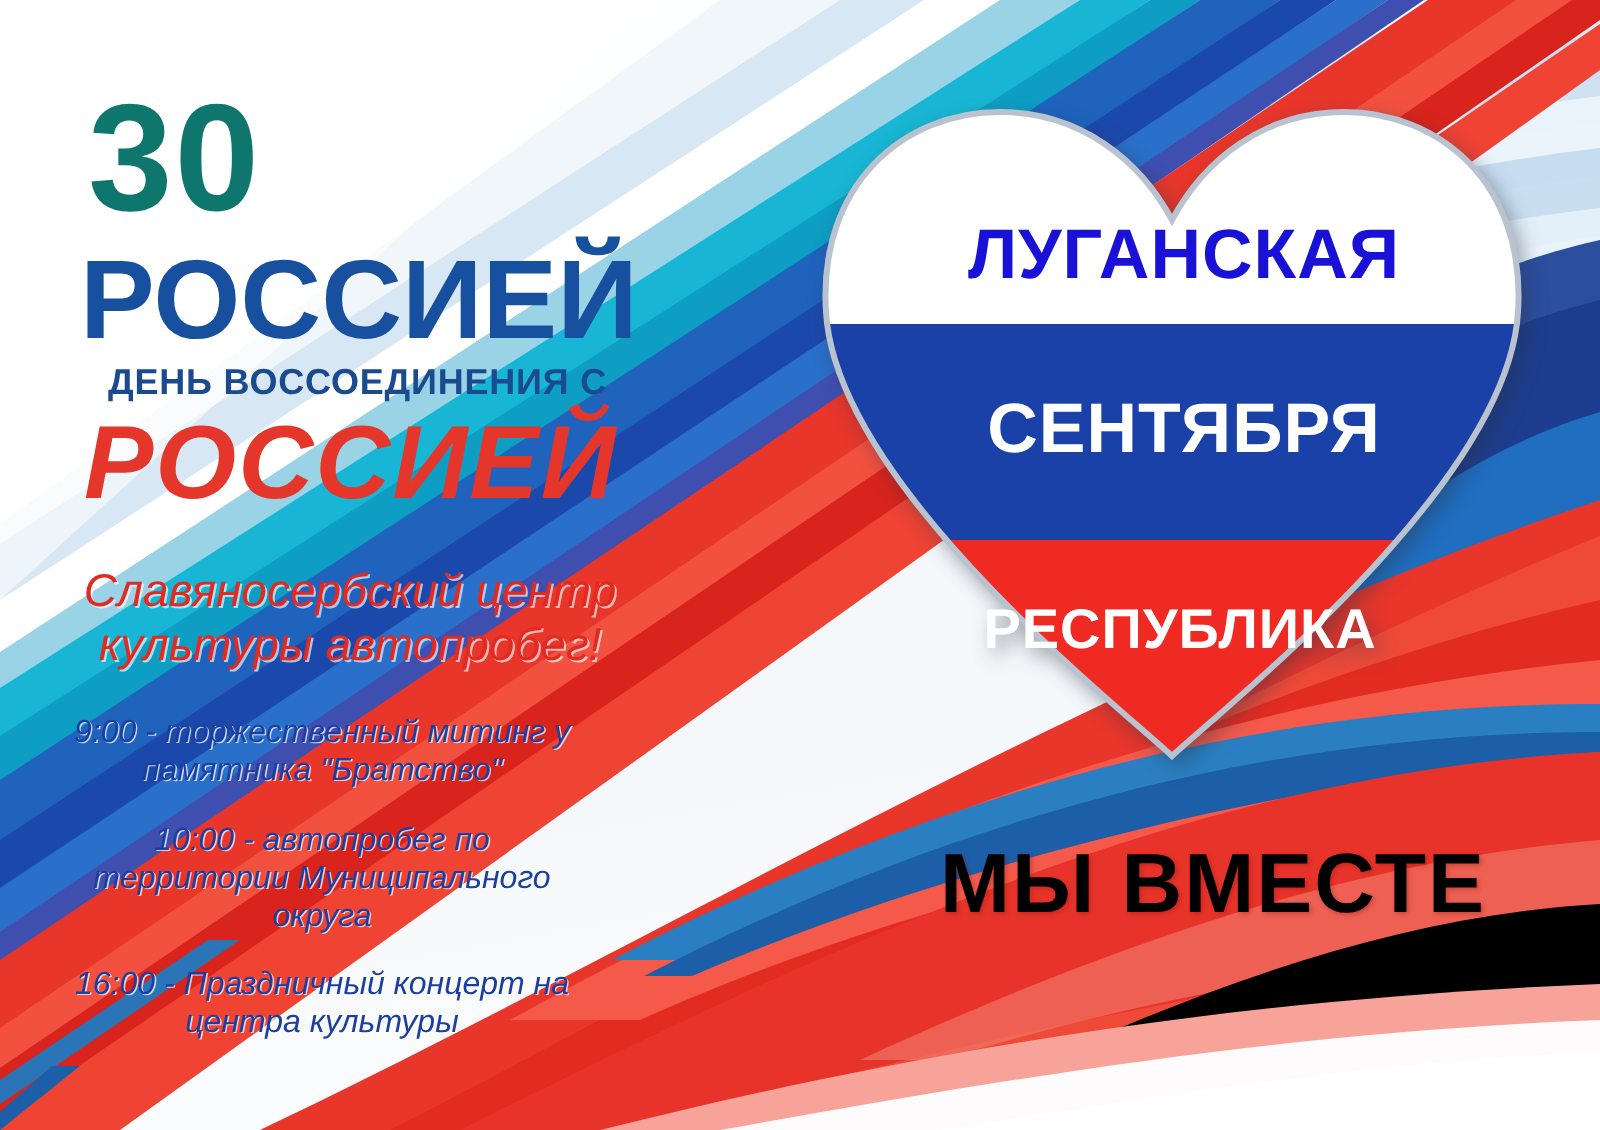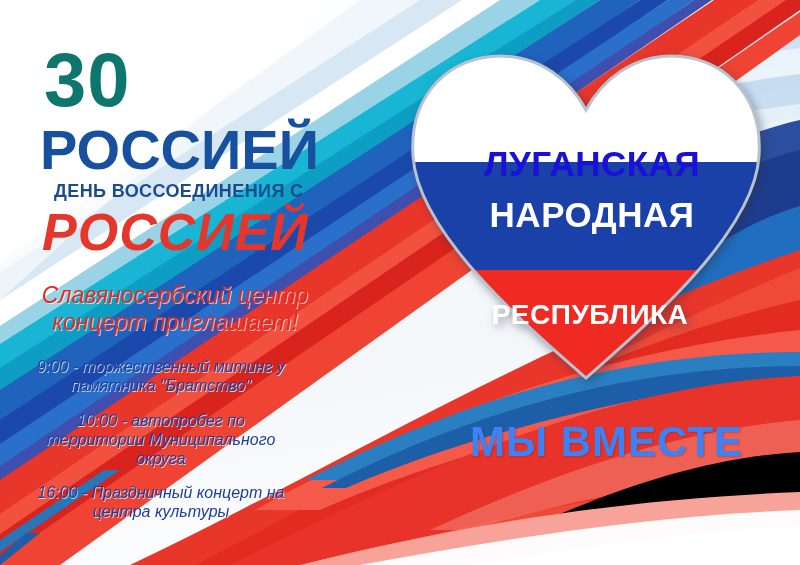--- a/index.html
+++ b/index.html
@@ -47,21 +47,20 @@
     text-align: center;
     font-weight: bold;
     letter-spacing: 0.5px;
     white-space: nowrap;
   }
   #heart-line-1 {
     top: 56px;
     left: 6px;
     font-size: 35px;
     color: #1911d6;
-    margin-top: 36px;
   }
   #heart-line-2 {
     top: 143px;
     left: 6px;
     font-size: 35px;
     color: #ffffff;
   }
   #heart-line-3 {
     top: 228px;
     left: 4px;
@@ -146,21 +145,21 @@
     text-shadow: 0.7px 0.7px 0 rgba(255,255,255,0.75);
   }
 
   
   #slogan {
     position: absolute;
     left: 470px;
     top: 418px;
     font-size: 42px;
     font-weight: bold;
-    color: #3b82f6;
+    color: #000000;
     letter-spacing: 1px;
     text-shadow: 1px 1px 2px rgba(140,20,10,0.35);
   }
 </style>
 </head>
 <body>
 
 <div id="poster">
 
   <div class="bg-layer">
@@ -237,32 +236,32 @@
       <path d="M178,326
                C150,300 10,190 5,104
                C1,40 44,4 92,4
                C132,4 162,28 178,58
                C194,28 224,4 264,4
                C312,4 355,40 351,104
                C346,190 206,300 178,326 Z" fill="none" stroke="#b9c2cf" stroke-width="3"></path>
     </svg>
 
     <div class="heart-text" id="heart-line-1">ЛУГАНСКАЯ</div>
-    <div class="heart-text" id="heart-line-2">НАРОДНАЯ</div>
+    <div class="heart-text" id="heart-line-2">СЕНТЯБРЯ</div>
     <div class="heart-text" id="heart-line-3">РЕСПУБЛИКА</div>
   </div>
 
   <div id="day-number">30</div>
   <div id="month-name">РОССИЕЙ</div>
   <div id="reunion-line">ДЕНЬ ВОССОЕДИНЕНИЯ С</div>
   <div id="russia-word">РОССИЕЙ</div>
 
   <div id="invite">
     <div>Славяносербский центр</div>
-    <div>концерт приглашает!</div>
+    <div>культуры автопробег!</div>
   </div>
 
   <div id="schedule">
     <div class="sched-item">
       <div>9:00 - торжественный митинг у</div>
       <div>памятника "Братство"</div>
     </div>
     <div class="sched-item">
       <div>10:00 - автопробег по</div>
       <div>территории Муниципального</div>

